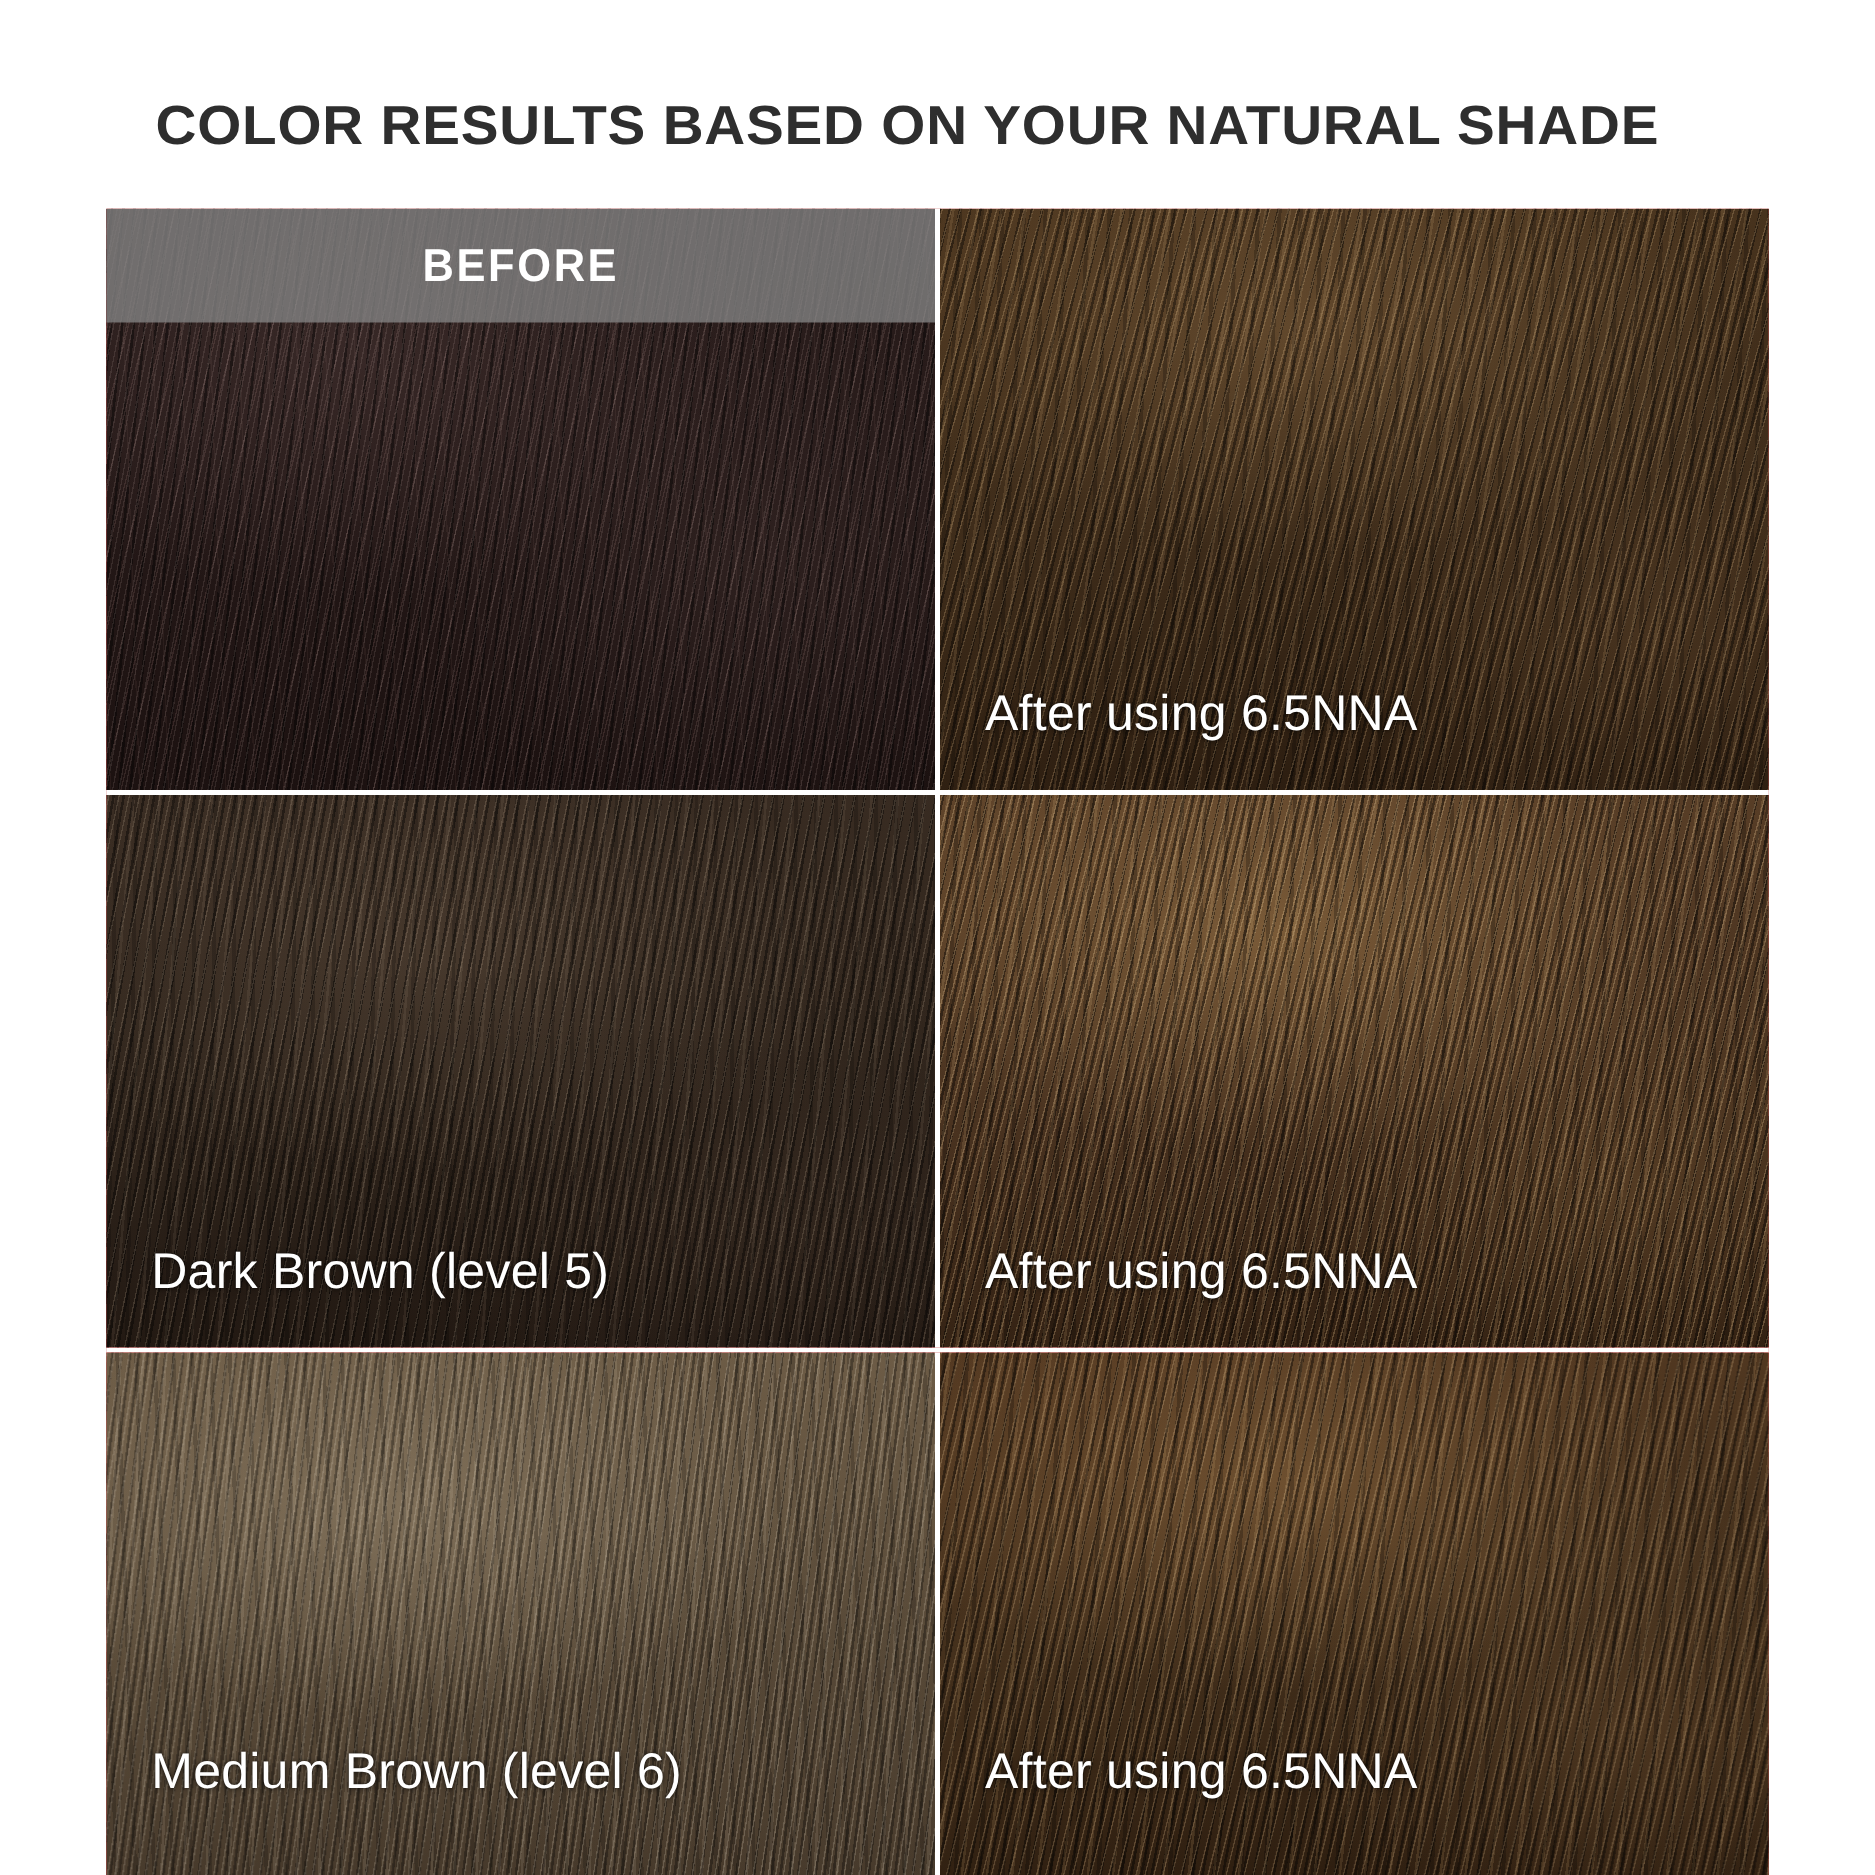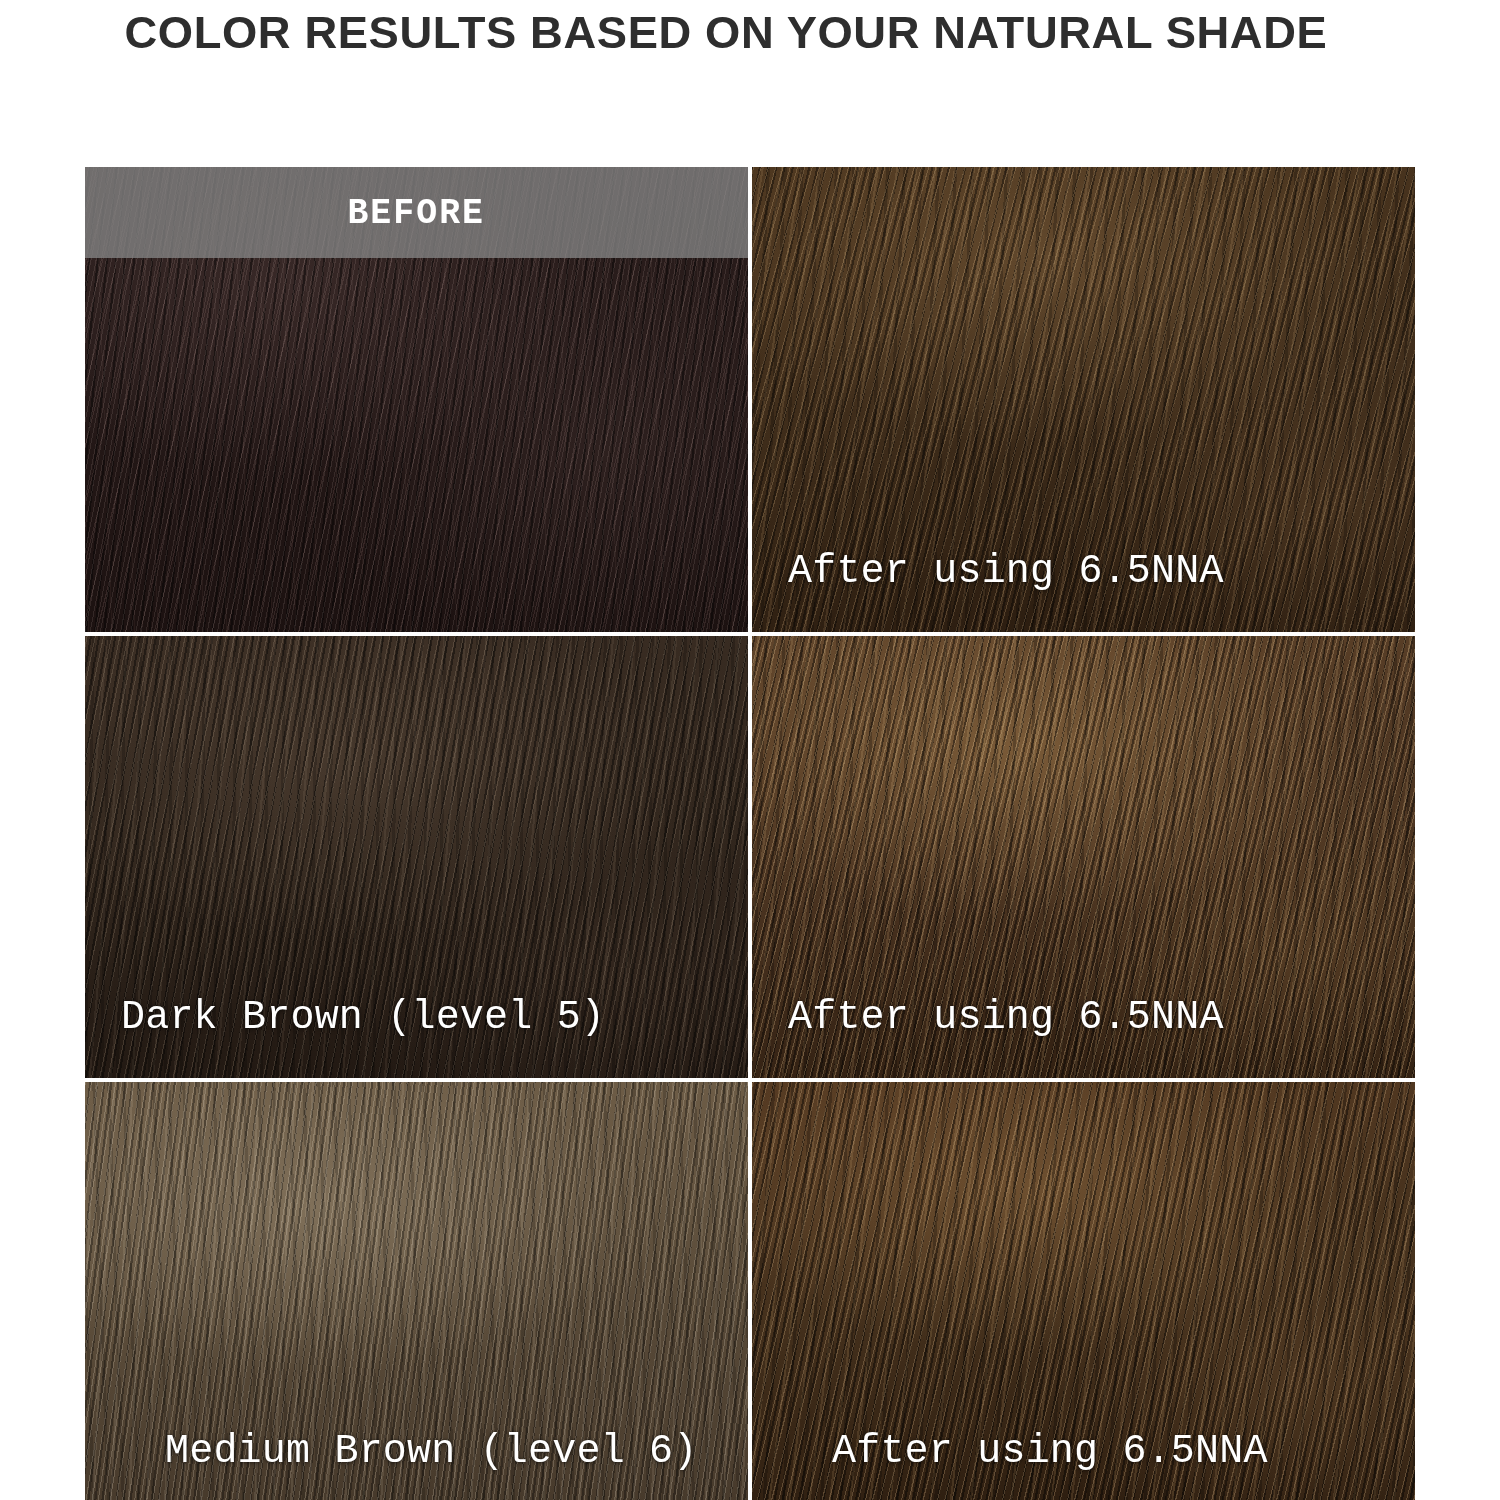--- a/index.html
+++ b/index.html
@@ -9,22 +9,22 @@
     background:#ffffff;
     font-family:"Liberation Sans", sans-serif;
     overflow:hidden;
   }
 
   .page { position:relative; width:1500px; height:1500px; background:#fff; }
 
   
   .title-wrap{
     position:absolute;
-    left:0; top:8px; width:1452px; height:165px;
-    display:flex; align-items:flex-start; justify-content:center;
+    left:0; top:18px; width:1452px; height:165px;
+    display:flex; align-items:center; justify-content:center;
   }
   .title{
     font-family:"Liberation Sans", sans-serif;
     font-size:44px;
     font-weight:700;
     letter-spacing:0.6px;
     color:#2e2e2e;
     white-space:nowrap;
     text-align:center;
     transform:scaleX(1.03);
@@ -32,21 +32,20 @@
 
   
   .grid{
     position:absolute;
     left:85px; top:167px;
     width:1330px; height:1333px;
     display:grid;
     grid-template-columns:663px 4px 663px;
     grid-template-rows:465px 4px 442px 4px 418px;
     background:#b91c1c;
-    font-family:Liberation Mono, monospace;
   }
   .vgap, .hgap{ background:#ffffff; }
 
   .cell{
     position:relative;
     overflow:hidden;
   }
 
   
   .hair{
@@ -241,21 +240,21 @@
     left:36px;
     bottom:38px;
     color:#ffffff;
     font-size:40px;
     font-weight:400;
     letter-spacing:.2px;
     white-space:nowrap;
     text-shadow:0 1px 5px rgba(0,0,0,.55), 0 0 2px rgba(0,0,0,.45);
     z-index:3;
   }
-  .caption.last{ bottom:26px;margin-left:44px; }
+  .caption.last{ bottom:60px; }
 </style>
 </head>
 <body>
 
 <div class="page">
 
   <div class="title-wrap">
     <div class="title">COLOR RESULTS BASED ON YOUR NATURAL SHADE</div>
   </div>
 

